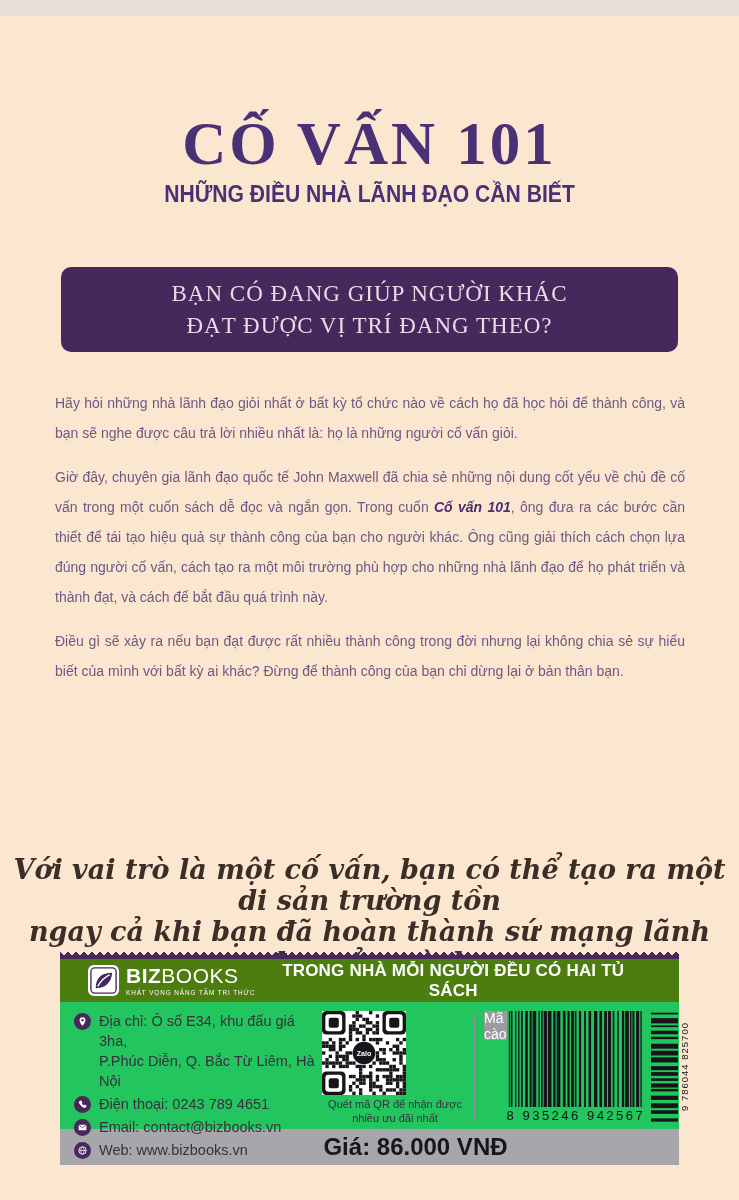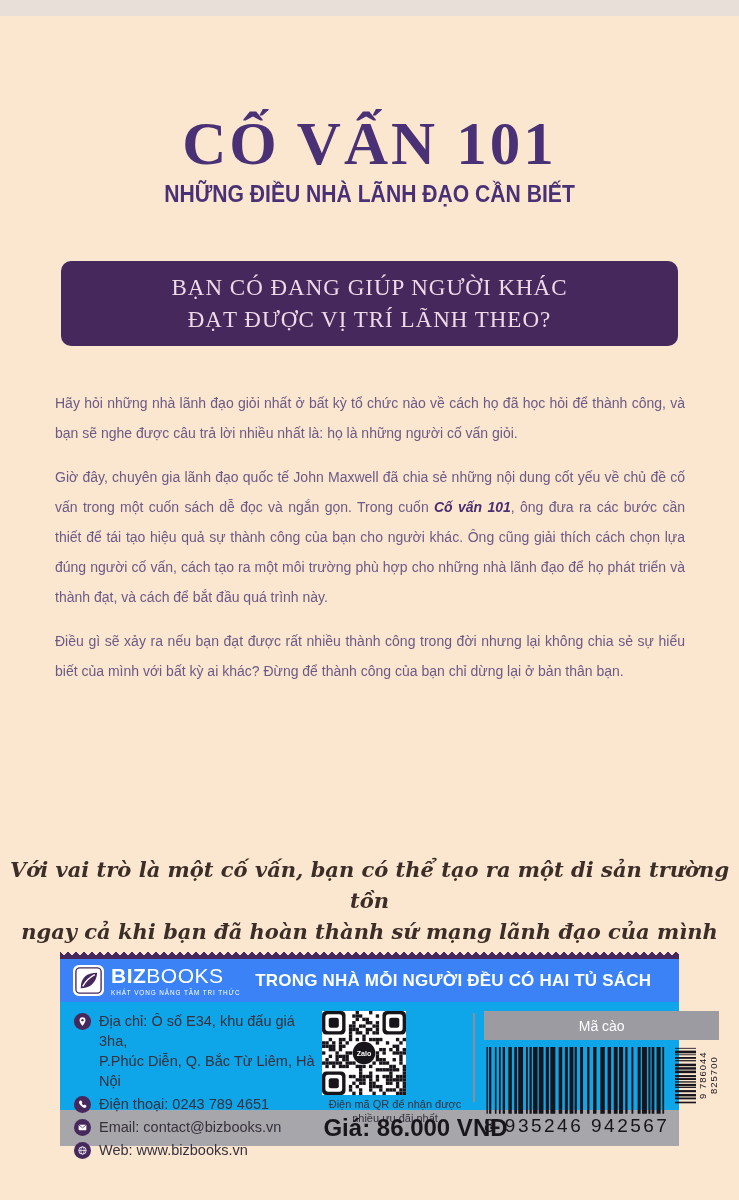--- a/index.html
+++ b/index.html
@@ -15,90 +15,90 @@
     font-family:"Liberation Serif","DejaVu Serif",serif;
     font-size:61px; font-weight:600; letter-spacing:3px;
     color:#4a3175; line-height:1.1;
   }
   .book-subtitle {
     margin-top:3px; font-size:24px; font-weight:700; letter-spacing:0px;
     color:#4a3175; transform:scaleX(0.88); transform-origin:center;
   }
   
   .banner {
-    position:absolute; top:245px; left:61px; width:617px; height:85px;
+    position:absolute; top:251px; left:61px; width:617px; height:85px;
     background:#46285c; border-radius:10px;
     display:flex; flex-direction:column; justify-content:center; align-items:center; gap:6px;
   }
   .banner-line {
     font-family:"Liberation Serif","DejaVu Serif",serif;
     font-size:23px; letter-spacing:1px; color:#eedae6;
   }
   
   .body-copy {
     position:absolute; top:372px; left:55px; width:630px;
     font-size:14px; line-height:30px; color:#6c5a85; text-align:justify;
   }
   .body-copy p + p { margin-top:14px; }
   .book-ref { font-weight:bold; font-style:italic; color:#4a2f70; }
   
   .quote {
     position:absolute; top:838px; left:0; right:0; text-align:center;
     font-family:"DejaVu Serif","Liberation Serif",serif;
     font-style:italic; font-weight:bold;
-    font-size:21px; line-height:31px; color:#3b2d27;
+    font-size:27px; line-height:31px; color:#3b2d27;
   }
   
   .pub-card { position:absolute; top:936px; left:60px; width:619px; }
   .perforation {
     height:7px;
     background-image:
       linear-gradient(45deg, #46285c 50%, transparent 50%),
       linear-gradient(315deg, #46285c 50%, transparent 50%);
     background-size:8px 7px; background-repeat:repeat-x;
   }
   .pub-header {
-    background:#3b82f6; height:43px;
-    display:flex; align-items:center; padding:0 13px;
+    background:#4d7c0f; height:43px;
+    display:flex; align-items:center; padding:0 28px;
   }
   .logo { display:flex; align-items:center; gap:7px; }
   .logo-mark { width:31px; height:31px; flex:none; }
   .logo-text { display:flex; flex-direction:column; }
   .brand { color:#fff; font-size:21px; line-height:1; letter-spacing:0.5px; }
   .brand b { font-weight:800; }
   .brand span { font-weight:400; }
   .logo-tagline { color:#fff; font-size:6.4px; letter-spacing:0.9px; margin-top:3px; white-space:nowrap; }
   .slogan { flex:1; text-align:center; color:#fff; font-weight:bold; font-size:17px; letter-spacing:0.2px; }
-  .pub-body { background:#0ea5e9; display:flex; height:108px; padding:9px 10px 6px 14px; }
+  .pub-body { background:#22c55e; display:flex; height:127px; padding:9px 10px 6px 14px; }
   
   .contact { width:248px; font-size:14.5px; color:#36313d; flex:none; }
   .c-row { display:flex; gap:8px; align-items:flex-start; margin-bottom:3px; }
   .c-icon {
     width:17px; height:17px; border-radius:50%; background:#46285c; flex:none;
     display:flex; align-items:center; justify-content:center; margin-top:2px;
   }
   .c-icon svg { width:11px; height:11px; display:block; }
   .c-text { line-height:20px; }
   
   .qr-block { width:146px; flex:none; display:flex; flex-direction:column; }
   .qr { width:84px; height:84px; }
   .qr-caption { margin-top:3px; font-size:11px; line-height:13.5px; text-align:center; color:#36313d; }
   .v-divider { width:2px; background:#8f8e95; margin:2px 9px 2px 5px; flex:none; }
   
-  .barcode-area { flex:1; display:flex; flex-direction:column; }
+  .barcode-area { flex:1; display:flex; }
   .scratch-bar {
     height:29px; background:#9c9ba1; color:#fff; font-size:14px;
     display:flex; align-items:center; justify-content:center; margin-bottom:7px;
   }
   .barcode-row { flex:1; display:flex; min-height:0; }
   .main-barcode { flex:1; display:flex; flex-direction:column; min-width:0; }
   .bars { flex:1; }
   .bars svg, .side-bars svg { display:block; }
   .digits {
-    font-size:19px; letter-spacing:2.5px; color:#17141a;
+    font-size:13px; letter-spacing:2.5px; color:#17141a;
     text-align:center; margin-top:1px; white-space:nowrap;
   }
   .side-barcode { width:44px; flex:none; display:flex; margin-left:6px; }
   .side-bars { width:27px; height:100%; }
   .side-number {
     writing-mode:vertical-rl; transform:rotate(180deg);
     font-size:9.5px; letter-spacing:1px; color:#17141a; text-align:center; margin-left:1px;
   }
   .price-bar {
     height:36px; background:#a7a6ab;
@@ -111,21 +111,21 @@
 
 <div class="page">
 
   <div class="title-area">
     <div class="book-title">CỐ VẤN 101</div>
     <div class="book-subtitle">NHỮNG ĐIỀU NHÀ LÃNH ĐẠO CẦN BIẾT</div>
   </div>
 
   <div class="banner">
     <div class="banner-line">BẠN CÓ ĐANG GIÚP NGƯỜI KHÁC</div>
-    <div class="banner-line">ĐẠT ĐƯỢC VỊ TRÍ LÃNH THEO?</div>
+    <div class="banner-line">ĐẠT ĐƯỢC VỊ TRÍ ĐANG THEO?</div>
   </div>
 
   <div class="body-copy">
     <p>Hãy hỏi những nhà lãnh đạo giỏi nhất ở bất kỳ tổ chức nào về cách họ đã học hỏi để thành công, và bạn sẽ nghe được câu trả lời nhiều nhất là: họ là những người cố vấn giỏi.</p>
     <p><span>Giờ đây, chuyên gia lãnh đạo quốc tế John Maxwell đã chia sẻ những nội dung cốt yếu về chủ đề cố vấn trong một cuốn sách dễ đọc và ngắn gọn. Trong cuốn </span><span class="book-ref">Cố vấn 101</span><span>, ông đưa ra các bước cần thiết để tái tạo hiệu quả sự thành công của bạn cho người khác. Ông cũng giải thích cách chọn lựa đúng người cố vấn, cách tạo ra một môi trường phù hợp cho những nhà lãnh đạo để họ phát triển và thành đạt, và cách để bắt đầu quá trình này.</span></p>
     <p>Điều gì sẽ xảy ra nếu bạn đạt được rất nhiều thành công trong đời nhưng lại không chia sẻ sự hiểu biết của mình với bất kỳ ai khác? Đừng để thành công của bạn chỉ dừng lại ở bản thân bạn.</p>
   </div>
 
   <div class="quote">
     <div>Với vai trò là một cố vấn, bạn có thể tạo ra một di sản trường tồn</div>
@@ -394,21 +394,21 @@
               <rect x="72" y="0" width="28" height="28" rx="5" fill="#17141a"></rect>
               <rect x="76" y="4" width="20" height="20" rx="3.5" fill="#ffffff"></rect>
               <rect x="80" y="8" width="12" height="12" rx="2.5" fill="#17141a"></rect>
               <rect x="0" y="72" width="28" height="28" rx="5" fill="#17141a"></rect>
               <rect x="4" y="76" width="20" height="20" rx="3.5" fill="#ffffff"></rect>
               <rect x="8" y="80" width="12" height="12" rx="2.5" fill="#17141a"></rect>
               <circle cx="50" cy="50" r="13.5" fill="#17141a"></circle>
               <text x="50" y="53" text-anchor="middle" font-size="8.5" font-weight="bold" fill="#ffffff" font-family="Liberation Sans, sans-serif">Zalo</text>
             </svg></div>
         <div class="qr-caption">
-          <span>Điện mã QR để nhận được</span><br>
+          <span>Quét mã QR để nhận được</span><br>
           <span>nhiều ưu đãi nhất</span>
         </div>
       </div>
 
       <div class="v-divider"></div>
 
       <div class="barcode-area">
         <div class="scratch-bar">Mã cào</div>
         <div class="barcode-row">
           <div class="main-barcode">

